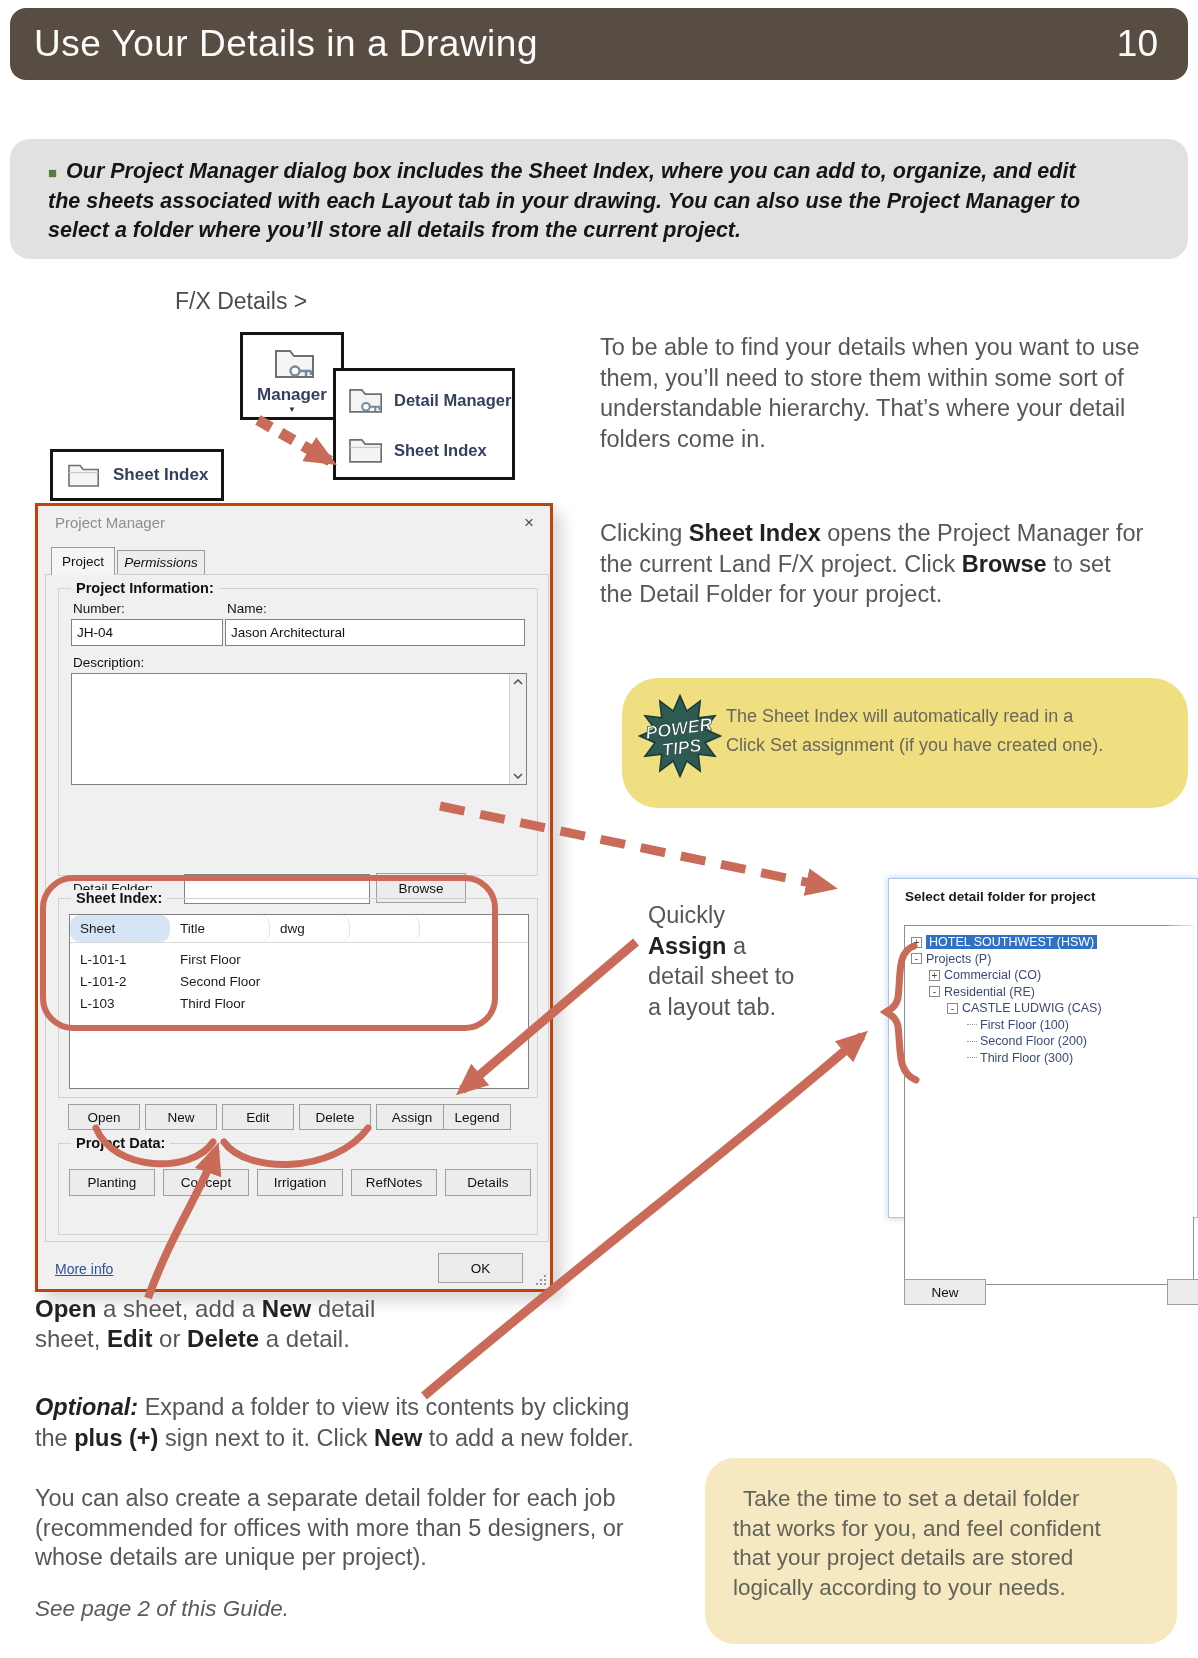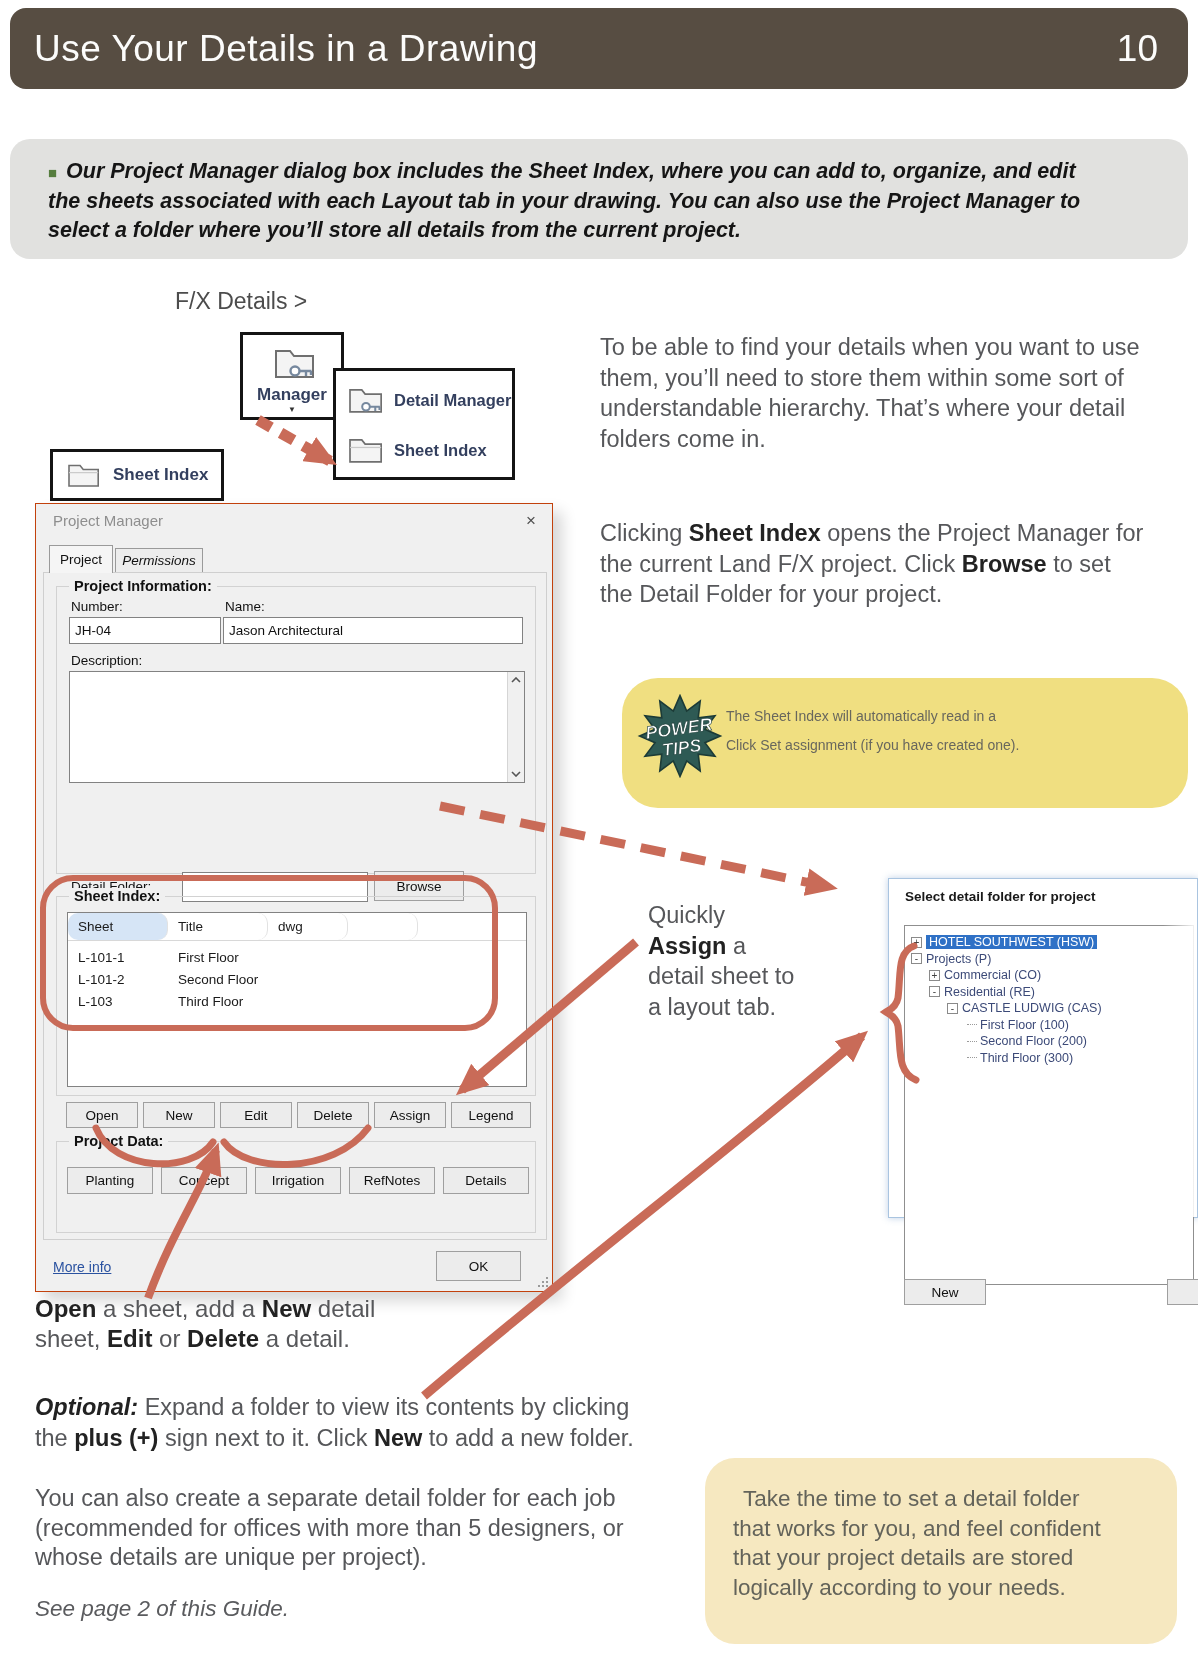--- a/index.html
+++ b/index.html
@@ -2,21 +2,21 @@
 <html><head>
 <meta charset="utf-8">
 <style>
   * { margin:0; padding:0; box-sizing:border-box; }
   html,body { width:1198px; height:1658px; }
   body { position:relative; background:#fff; font-family:"Liberation Sans",sans-serif; overflow:hidden; color:#56575a; }
   .abs { position:absolute; }
   .nw { white-space:nowrap; }
 
   
-  .header-bar { left:10px; top:8px; width:1178px; height:81px; background:#574d42; border-radius:16px;
+  .header-bar { left:10px; top:8px; width:1178px; height:72px; background:#574d42; border-radius:16px;
                 display:flex; align-items:center; justify-content:space-between; padding:0 30px 0 24px; }
   .header-bar .ttl { font-size:37px; font-weight:400; color:#fcfcfb; letter-spacing:.5px; }
   .header-bar .pg  { font-size:37px; color:#fcfcfb; }
 
   
   .intro-box { left:10px; top:139px; width:1178px; height:120px; background:#e1e1df; border-radius:20px; padding:18px 30px 0 38px; }
   .intro-box .ln { font-size:21.5px; line-height:29px; font-weight:700; font-style:italic; color:#151515; white-space:nowrap; }
   .intro-box .blt { color:#567d3e; font-style:normal; font-size:15px; margin-right:9px; }
 
   
@@ -31,21 +31,21 @@
   .callout-box .tool-lbl { font-size:17px; margin-left:10px; }
 
   
   .win-btn { background:#ececec; border:1px solid #9f9f9f; font-size:13.5px; color:#111; text-align:center;
              display:flex; align-items:center; justify-content:center; font-family:"Liberation Sans",sans-serif; }
   .fld { background:#fff; border:1px solid #828282; font-size:13.5px; color:#111; padding:4px 5px; }
   .grp { border:1px solid #d2d2d2; }
   .grp-lbl { position:absolute; top:-9px; left:12px; background:#f0f0f0; padding:0 5px; font-weight:700; font-size:14.5px; color:#111; }
 
   
-  .pm { left:35px; top:503px; width:518px; height:789px; background:#f0f0f0; border:1px solid #c2410c;
+  .pm { left:35px; top:503px; width:518px; height:789px; background:#f0f0f0; border:3px solid #c2410c;
         box-shadow:9px 9px 14px rgba(0,0,0,.16); }
   .pm .title { left:17px; top:8px; font-size:15px; color:#8e8e8e; }
   .pm .close { right:10px; top:6px; width:22px; height:22px; font-size:17px; color:#4f4f4f; text-align:center; line-height:22px; }
   .tab { border:1px solid #9a9a9a; border-bottom:none; font-size:13.5px; color:#111; text-align:center; }
   .tab.active { background:#f5f5f5; z-index:2; }
   .tab.idle { background:#ededed; }
   .tab-page { left:7px; top:68px; width:504px; height:668px; border:1px solid #cfcfcf; }
   .dlg-lbl { font-size:13.5px; color:#111; }
   .sheet-table { background:#fff; border:1px solid #828282; }
   .sh-head { display:flex; height:28px; border-bottom:1px solid #d8d8d8; align-items:center; }
@@ -55,21 +55,21 @@
   .sh-row .c2 { width:180px; padding-left:10px; }
   .link { font-size:14px; color:#2a52a0; text-decoration:underline; }
 
   
   .body-txt { font-size:23.5px; line-height:30.5px; color:#56575a; }
   .body-txt b { color:#222; }
   .bi { font-weight:700; font-style:italic; color:#222; }
 
   
   .power-box { left:622px; top:678px; width:566px; height:130px; background:#f0df81; border-radius:36px; }
-  .power-box .tip-txt { position:absolute; left:104px; top:24px; font-size:14px; line-height:29px; color:#68675d; white-space:nowrap; }
+  .power-box .tip-txt { position:absolute; left:104px; top:24px; font-size:18px; line-height:29px; color:#68675d; white-space:nowrap; }
 
   
   .fd { left:888px; top:878px; width:310px; height:340px; background:#fff; border:1px solid #a9c4e0;
         box-shadow:0 0 7px rgba(110,150,200,.45); }
   .fd .title { left:16px; top:10px; font-size:13.5px; font-weight:700; color:#191919; }
   .fd .treebox { left:15px; top:46px; width:290px; height:360px; background:#fff; border:1px solid #8f8f8f; padding-top:8px; }
   .trow { display:flex; align-items:center; height:16.5px; font-size:12.5px; color:#3c4a78; white-space:nowrap; }
   .trow .exp { width:11px; height:11px; border:1px solid #8a8a8a; background:#fff; font-size:10px; line-height:9px; text-align:center; color:#444; margin-right:4px; flex:0 0 auto; }
   .trow .dash { width:10px; border-top:1px dotted #9a9a9a; margin-right:3px; }
   .trow.sel .lbl { background:#2f71c6; color:#fff; padding:0 3px; }
@@ -202,21 +202,21 @@
           <span></span>
       </div>
     </div>
   </div>
 
   <div class="abs win-btn" style="left:30px;top:598px;width:72px;height:26px;">Open</div>
   <div class="abs win-btn" style="left:107px;top:598px;width:72px;height:26px;">New</div>
   <div class="abs win-btn" style="left:184px;top:598px;width:72px;height:26px;">Edit</div>
   <div class="abs win-btn" style="left:261px;top:598px;width:72px;height:26px;">Delete</div>
   <div class="abs win-btn" style="left:338px;top:598px;width:72px;height:26px;">Assign</div>
-  <div class="abs win-btn" style="left:415px;top:598px;width:80px;height:26px;">Legend</div>
+  <div class="abs win-btn" style="left:405px;top:598px;width:68px;height:26px;">Legend</div>
 
   <div class="abs grp" style="left:20px;top:637px;width:480px;height:92px;">
     <span class="grp-lbl">Project Data:</span>
     <div class="abs win-btn" style="left:10px;top:25px;width:86px;height:27px;">Planting</div>
     <div class="abs win-btn" style="left:104px;top:25px;width:86px;height:27px;">Concept</div>
     <div class="abs win-btn" style="left:198px;top:25px;width:86px;height:27px;">Irrigation</div>
     <div class="abs win-btn" style="left:292px;top:25px;width:86px;height:27px;">RefNotes</div>
     <div class="abs win-btn" style="left:386px;top:25px;width:86px;height:27px;">Details</div>
   </div>
 

